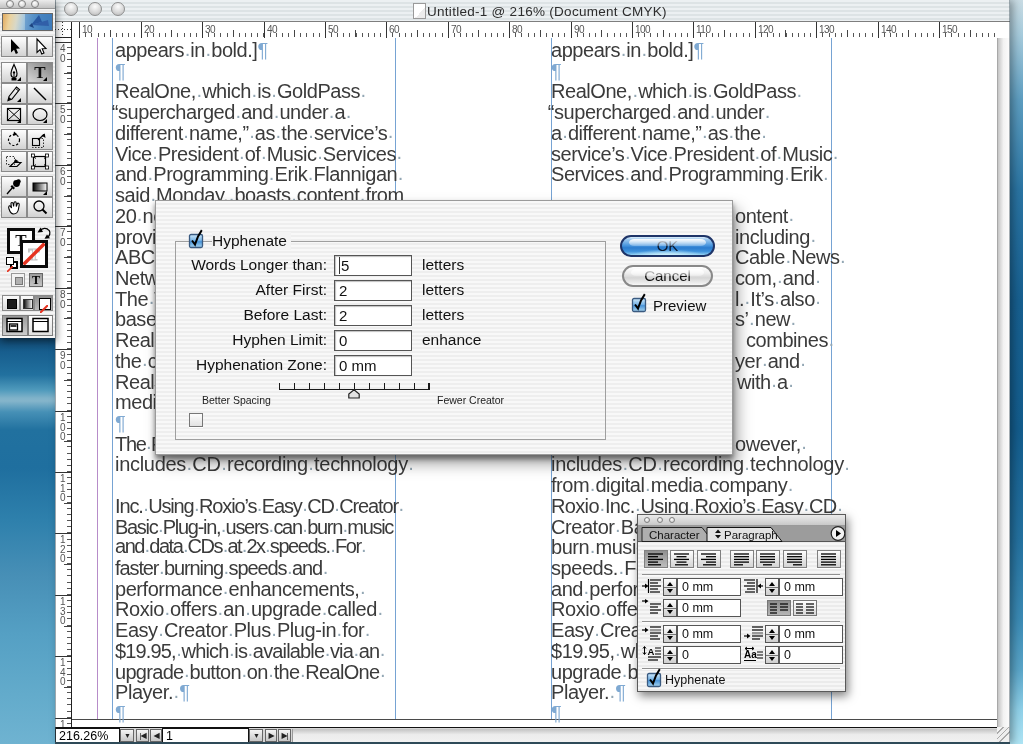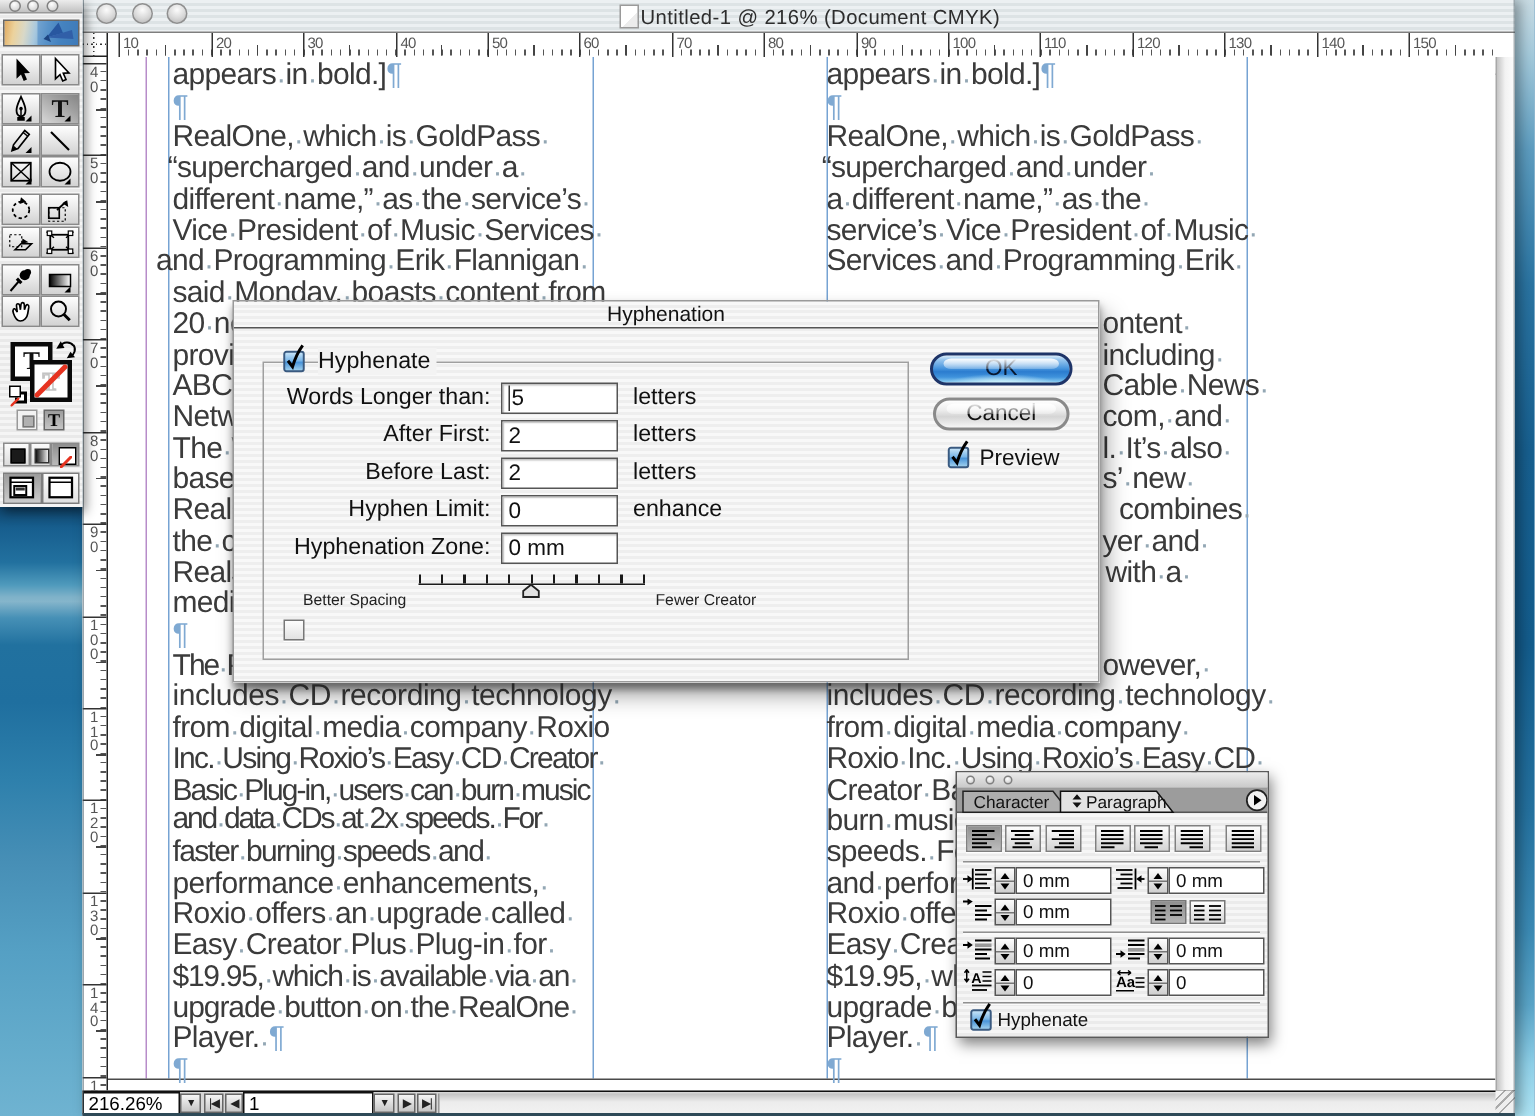--- a/index.html
+++ b/index.html
@@ -193,36 +193,35 @@
     <div class="guideV" style="left:323px;background:#76a3d3;"></div>
     <div class="guideV" style="left:479px;background:#76a3d3;"></div>
     <div class="guideV" style="left:759px;background:#76a3d3;"></div>
     <div id="pageB"></div>
     <div class="tx" style="left:43px;top:2.0px">appears<i>·</i>in<i>·</i>bold.]<b>¶</b></div>
 <div class="tx" style="left:43px;top:22.7px"><b>¶</b></div>
 <div class="tx" style="left:43px;top:43.4px">RealOne,<i>·</i>which<i>·</i>is<i>·</i>GoldPass<i>·</i></div>
 <div class="tx" style="left:39.8px;top:64.2px">“supercharged<i>·</i>and<i>·</i>under<i>·</i>a<i>·</i></div>
 <div class="tx" style="left:43px;top:84.9px">different<i>·</i>name,”<i>·</i>as<i>·</i>the<i>·</i>service’s<i>·</i></div>
 <div class="tx" style="left:43px;top:105.6px">Vice<i>·</i>President<i>·</i>of<i>·</i>Music<i>·</i>Services<i>·</i></div>
-<div class="tx" style="left:32px;top:126.3px">and<i>·</i>Programming<i>·</i>Erik<i>·</i>Flannigan<i>·</i></div>
+<div class="tx" style="left:43px;top:126.3px">and<i>·</i>Programming<i>·</i>Erik<i>·</i>Flannigan<i>·</i></div>
 <div class="tx" style="left:43px;top:147.0px">said<i>·</i>Monday,<i>·</i>boasts<i>·</i>content<i>·</i>from</div>
 <div class="tx" style="left:43px;top:167.8px">20<i>·</i>news<i>·</i></div>
 <div class="tx" style="left:43px;top:188.5px">providers,<i>·</i>including<i>·</i></div>
 <div class="tx" style="left:43px;top:209.2px">ABCNews.com,<i>·</i>Cable<i>·</i>News<i>·</i></div>
 <div class="tx" style="left:43px;top:229.9px">Networks,<i>·</i>iFilm,<i>·</i>and<i>·</i></div>
 <div class="tx" style="left:43px;top:250.6px">The<i>·</i>Wall<i>·</i>Street<i>·</i>Journal.<i>·</i>It’s<i>·</i>also<i>·</i></div>
 <div class="tx" style="left:43px;top:271.4px">based<i>·</i>on<i>·</i>RealNetworks’<i>·</i>new<i>·</i></div>
 <div class="tx" style="left:43px;top:292.1px">RealOne<i>·</i>player,<i>·</i>which<i>·</i>combines<i>·</i></div>
 <div class="tx" style="left:43px;top:312.8px">the<i>·</i>company’s<i>·</i>RealPlayer<i>·</i>and<i>·</i></div>
 <div class="tx" style="left:43px;top:333.5px">RealJukebox<i>·</i>into<i>·</i>a<i>·</i>single<i>·</i></div>
 <div class="tx" style="left:43px;top:354.2px">media<i>·</i>player.<i>·</i><b>¶</b></div>
 <div class="tx" style="left:43px;top:375.0px"><b>¶</b></div>
 <div class="tx" style="left:43px;top:395.7px;letter-spacing:-1.3px">The<i>·</i>Plus<i>·</i>version,<i>·</i>however,<i>·</i></div>
 <div class="tx" style="left:43px;top:416.4px;letter-spacing:-0.3px">includes<i>·</i>CD<i>·</i>recording<i>·</i>technology<i>·</i></div>
-<div class="tx" style="left:43px;top:437.1px">from<i>·</i>digital<i>·</i>media<i>·</i>company<i>·</i>Roxio</div>
 <div class="tx" style="left:43px;top:457.8px;letter-spacing:-1.15px">Inc.<i>·</i>Using<i>·</i>Roxio’s<i>·</i>Easy<i>·</i>CD<i>·</i>Creator<i>·</i></div>
 <div class="tx" style="left:43px;top:478.6px;letter-spacing:-1.3px">Basic<i>·</i>Plug-in,<i>·</i>users<i>·</i>can<i>·</i>burn<i>·</i>music</div>
 <div class="tx" style="left:43px;top:498px;letter-spacing:-1.45px">and<i>·</i>data<i>·</i>CDs<i>·</i>at<i>·</i>2x<i>·</i>speeds.<i>·</i>For<i>·</i></div>
 <div class="tx" style="left:43px;top:520.0px;letter-spacing:-1.1px">faster<i>·</i>burning<i>·</i>speeds<i>·</i>and<i>·</i></div>
 <div class="tx" style="left:43px;top:540.7px">performance<i>·</i>enhancements,<i>·</i></div>
 <div class="tx" style="left:43px;top:561.4px">Roxio<i>·</i>offers<i>·</i>an<i>·</i>upgrade<i>·</i>called<i>·</i></div>
 <div class="tx" style="left:43px;top:582.2px">Easy<i>·</i>Creator<i>·</i>Plus<i>·</i>Plug-in<i>·</i>for<i>·</i></div>
 <div class="tx" style="left:43px;top:602.9px;letter-spacing:-0.85px">$19.95,<i>·</i>which<i>·</i>is<i>·</i>available<i>·</i>via<i>·</i>an<i>·</i></div>
 <div class="tx" style="left:43px;top:623.6px;letter-spacing:-0.7px">upgrade<i>·</i>button<i>·</i>on<i>·</i>the<i>·</i>RealOne<i>·</i></div>
 <div class="tx" style="left:43px;top:644.3px">Player.<i>·</i><b>¶</b></div>
@@ -435,21 +434,20 @@
         <line x1="4" y1="5.5" x2="19" y2="5.5" stroke="#000" stroke-width="1"></line>
         <rect x="6.5" y="8" width="8" height="6" fill="#fff" stroke="#000" stroke-width="1.3"></rect>
         <rect x="7.5" y="9" width="6" height="2" fill="#333"></rect>
       </svg></div>
   <div class="vw" style="left:28px;width:25px;background:linear-gradient(180deg,#fdfdfd,#e0e0e0);"><svg width="23" height="19">
         <rect x="4" y="2.5" width="15" height="13" fill="#fff" stroke="#000" stroke-width="1.5"></rect>
         <line x1="4" y1="5.5" x2="19" y2="5.5" stroke="#000" stroke-width="1"></line>
       </svg></div>
 </div>
 <div id="dlg">
-  <div id="dth">Hyphenation</div>
   <div id="grp">
     <div id="leg">
         <svg class="aqchk" style="left:0;top:-15px" viewBox="0 0 22 22">
           <defs>
             <linearGradient id="aq" x1="0" y1="0" x2="0" y2="1">
               <stop offset="0" stop-color="#cfe9fa"></stop>
               <stop offset="0.45" stop-color="#7ab6e8"></stop>
               <stop offset="0.55" stop-color="#4a94d8"></stop>
               <stop offset="1" stop-color="#a8d6f0"></stop>
             </linearGradient>

